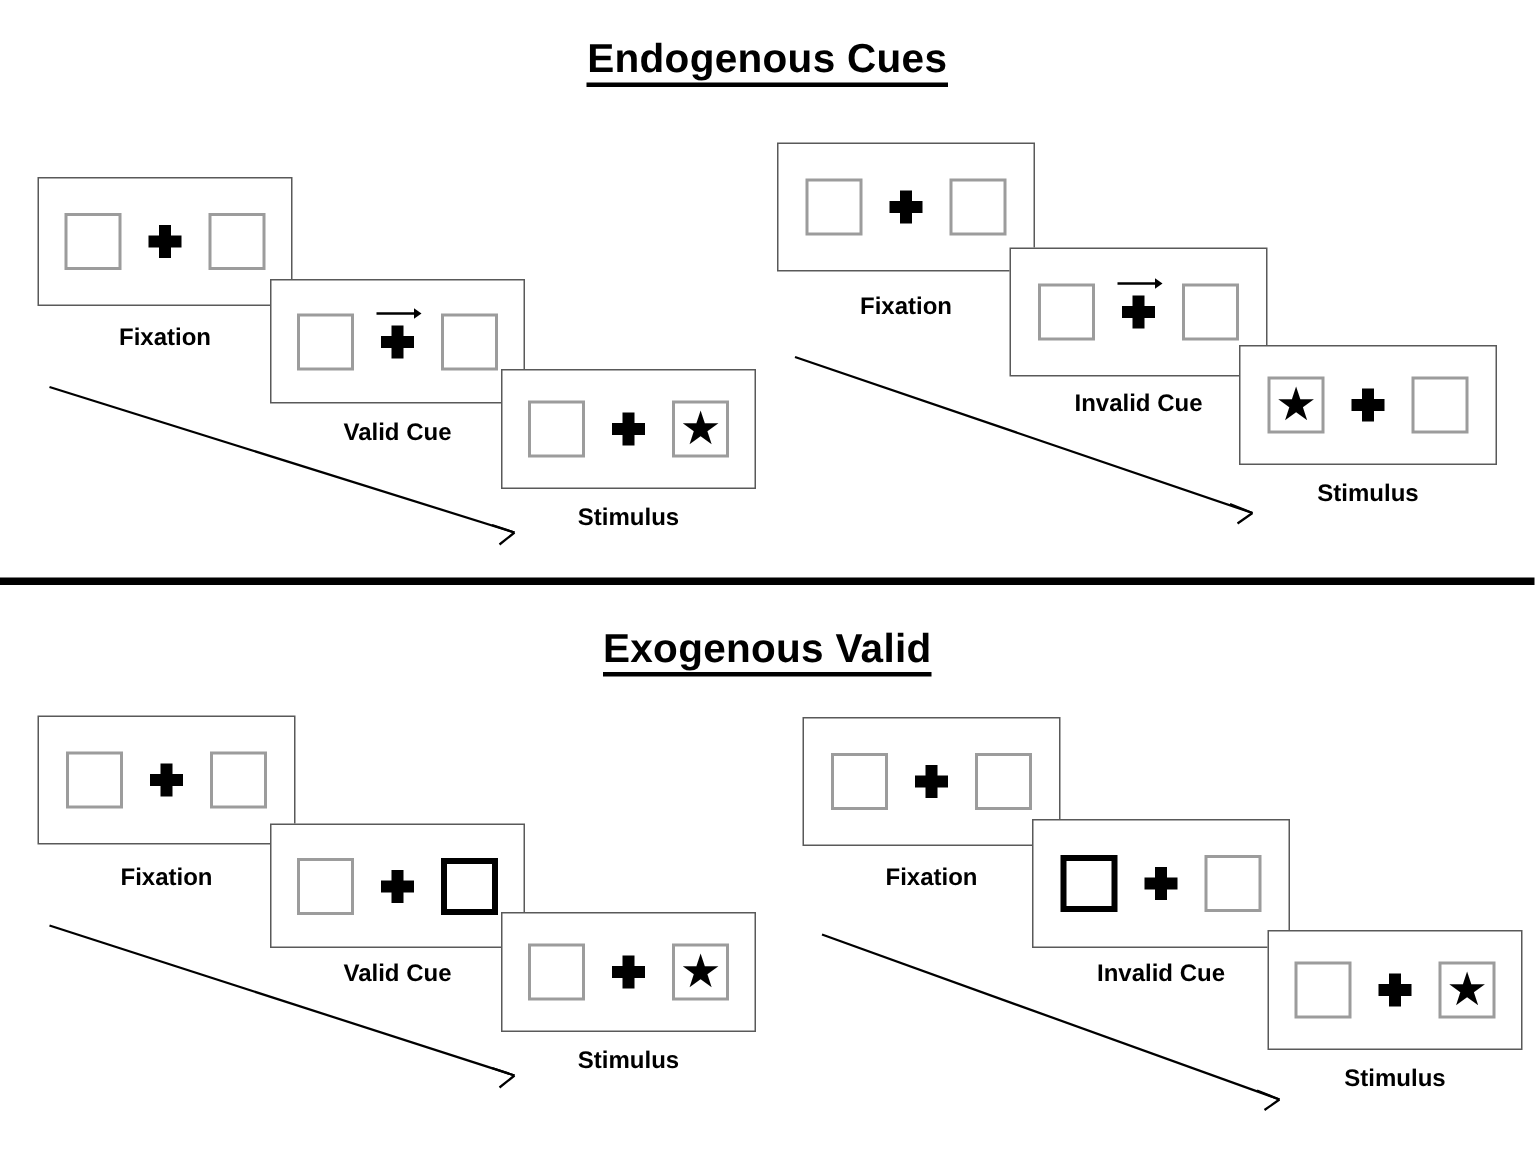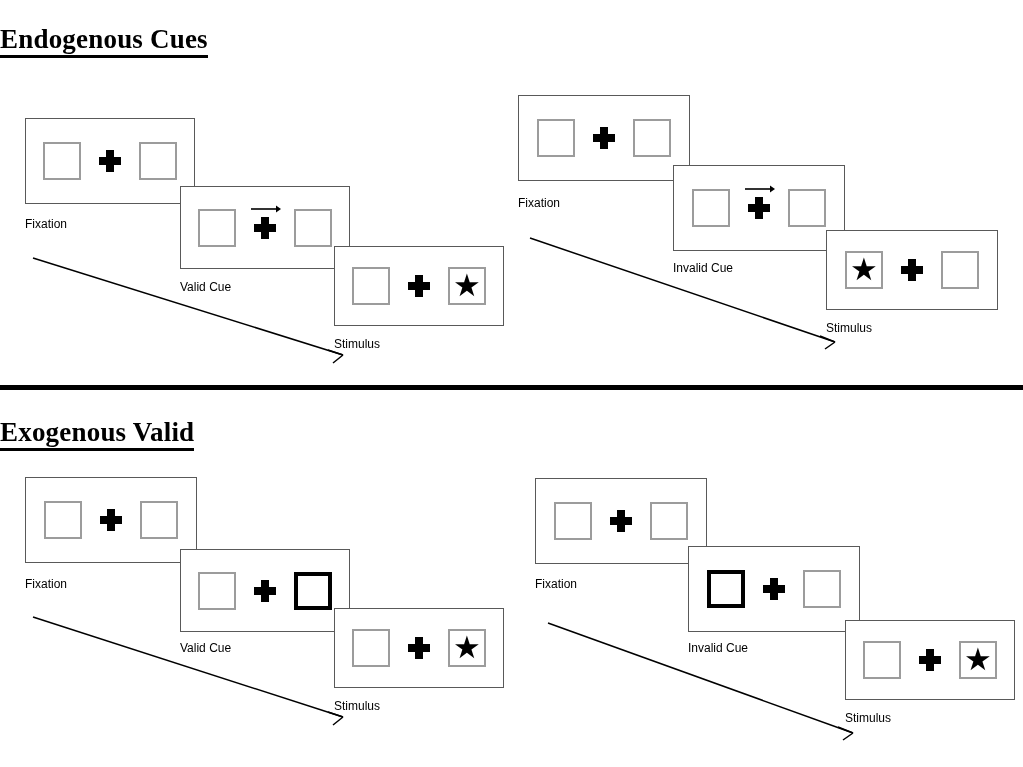--- a/index.html
+++ b/index.html
@@ -18,24 +18,24 @@
 
   .section {
     position: absolute;
     left: 0;
     width: 1023px;
   }
 
   .section-title {
     position: absolute;
     width: 1023px;
+    text-align: center;
     font-size: 27px;
     font-weight: bold;
     letter-spacing: 0.2px;
-    font-family: Liberation Serif, serif;
   }
   .section-title span {
     border-bottom: 3px solid #000;
     padding-bottom: 1px;
   }
 
   .divider {
     position: absolute;
     left: 0;
     width: 1023px;
@@ -102,23 +102,24 @@
   .cue-arrow {
     position: absolute;
     top: -14px;
     left: -4px;
     width: 32px;
     height: 12px;
   }
 
   .panel-label {
     position: absolute;
-    font-size: 12px;
-    font-weight: normal;
+    font-size: 16px;
+    font-weight: bold;
     white-space: nowrap;
+    text-align: center;
   }
 
   .flow-arrow {
     position: absolute;
     pointer-events: none;
   }
 </style>
 </head>
 <body>
 

